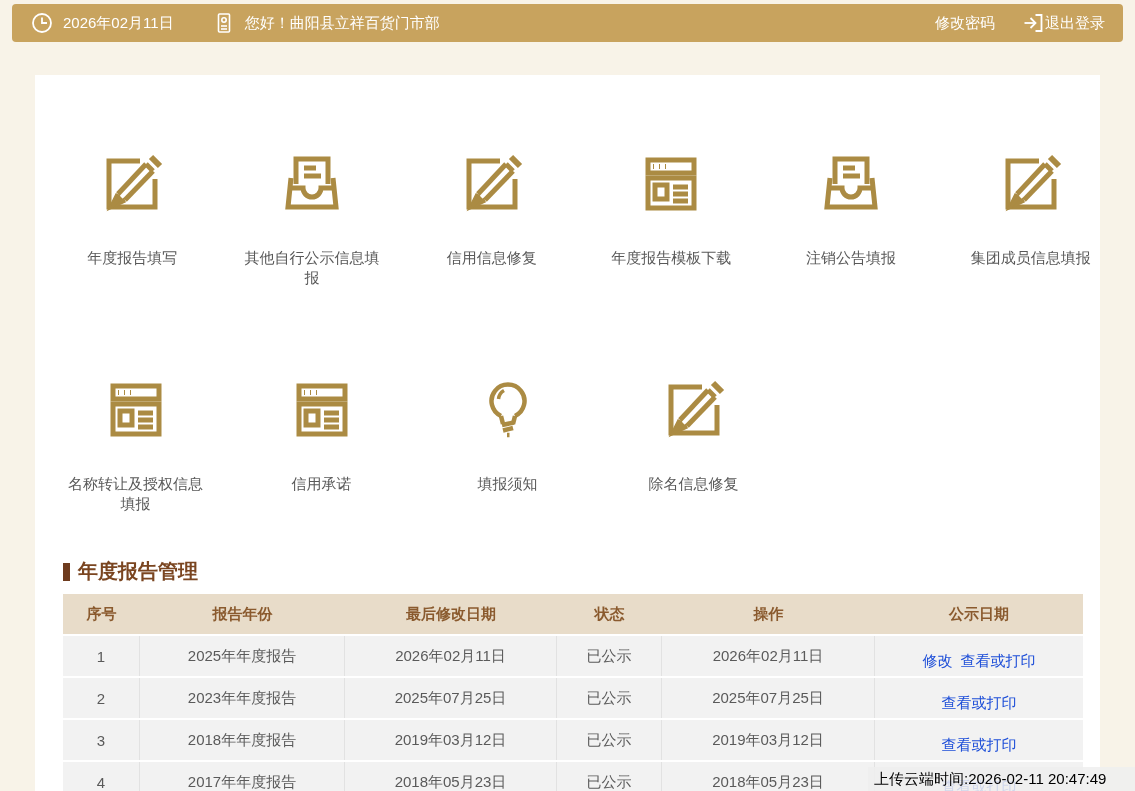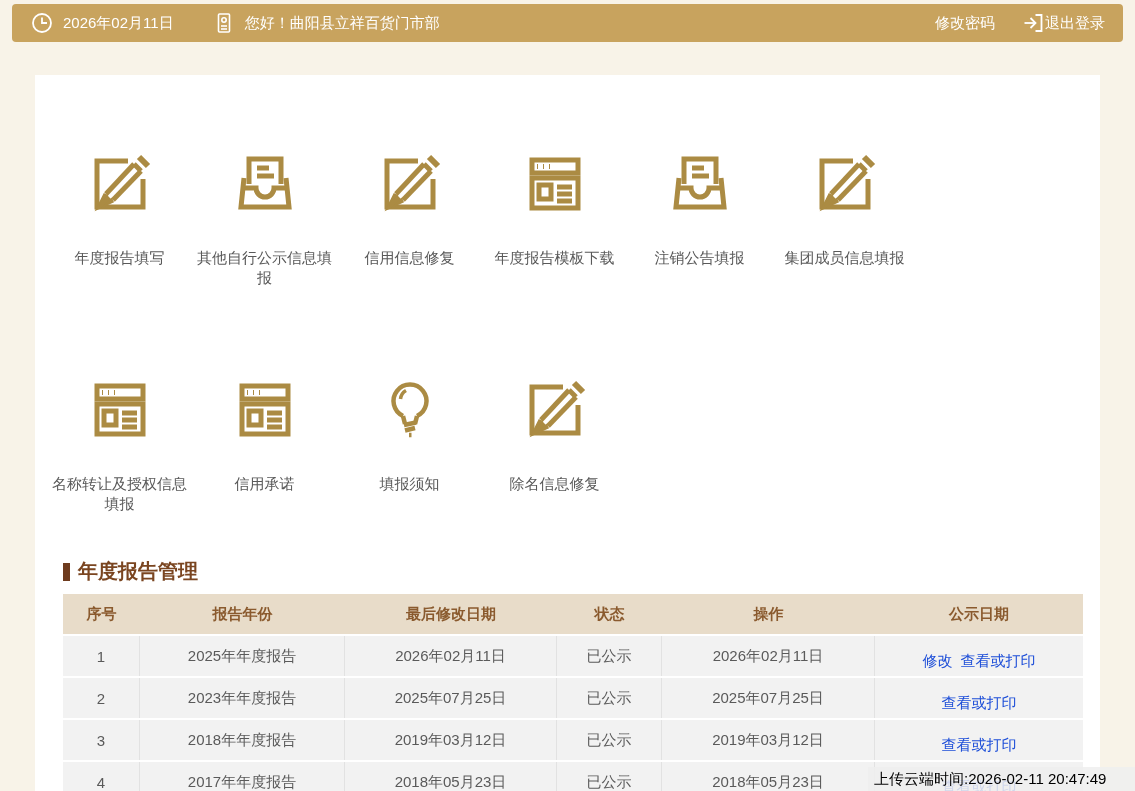--- a/index.html
+++ b/index.html
@@ -26,21 +26,21 @@
   .tb-link { cursor:pointer; }
   .tb-logout { display:flex; align-items:center; cursor:pointer; }
 
   
   .card {
     position:absolute; left:35px; top:75px; width:1065px; height:880px;
     background:#fff;
   }
 
   
-  .srow { display:flex; padding-left:12px; }
+  .srow { display:flex; padding-left:28px;gap:41px; }
   .srow1 { padding-top:73px; }
   .srow2 { margin-top:86px; }
   .shortcut { width:145px; text-align:center; cursor:pointer; }
   .shortcut .ico { display:inline-block; width:72px; height:72px; }
   .shortcut .ico svg { width:72px; height:72px; display:block; }
   .slabel {
     margin-top:24px; font-size:15px; line-height:20px; color:#595959;
   }
 
   

